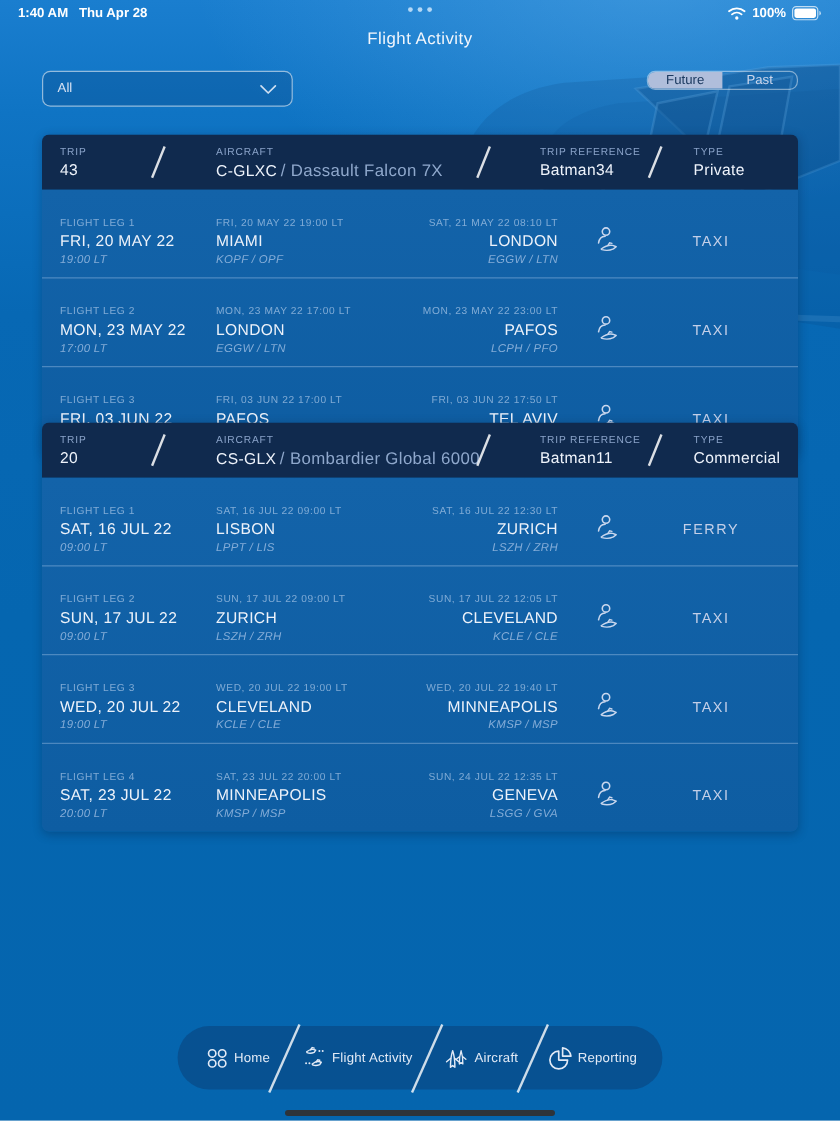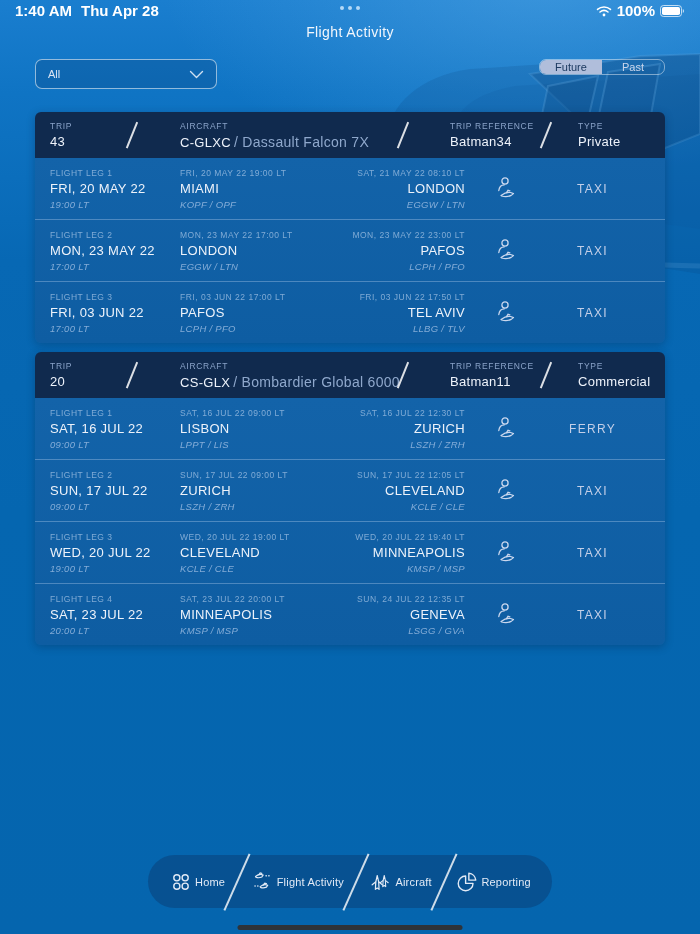--- a/index.html
+++ b/index.html
@@ -5,30 +5,30 @@
   html,body{margin:0;padding:0;width:700px;height:934px;overflow:hidden;
     font-family:"Liberation Sans","DejaVu Sans",sans-serif;}
   .screen{position:relative;width:700px;height:934px;color:#eef3fb;
     background:
       radial-gradient(ellipse 620px 320px at 78% -2%, rgba(110,185,240,.38), rgba(110,185,240,0) 62%),
       linear-gradient(180deg,#1a7ecf 0%,#0f74c4 10%,#0768b4 28%,#0566b0 55%,#0565ae 100%);}
   
   .bg-plane{position:absolute;top:14px;right:0;width:470px;height:300px;opacity:.55;pointer-events:none;}
   
   .status-bar{position:absolute;top:0;left:0;right:0;height:21px;display:flex;align-items:center;
-    justify-content:space-between;padding:0 15px;font-size:15px;font-weight:700;color:#ffffff;}
+    justify-content:space-between;padding:0 15px;font-size:11px;font-weight:700;color:#ffffff;}
   .sb-left{display:flex;gap:9px;}
   .sb-dots{position:absolute;left:50%;top:6px;transform:translateX(-50%);display:flex;gap:4px;}
   .sb-dots i{width:4px;height:4px;border-radius:50%;background:rgba(205,230,252,.85);}
   .sb-right{display:flex;align-items:center;gap:5px;}
   
   .page-title{position:absolute;top:24px;left:0;width:100%;text-align:center;font-size:14px;
     font-weight:500;letter-spacing:.4px;color:#f2f6fc;}
   
-  .dropdown{position:absolute;top:59px;left:35px;width:182px;height:30px;box-sizing:border-box;
+  .dropdown{position:absolute;top:59px;left:35px;width:209px;height:30px;box-sizing:border-box;
     border:1px solid rgba(255,255,255,.55);border-radius:7px;background:rgba(10,70,130,.30);
     display:flex;align-items:center;justify-content:space-between;padding:0 12px;
     font-size:11px;color:#d9e3f3;cursor:pointer;}
   .segmented{position:absolute;top:59px;right:35px;height:16px;display:flex;box-sizing:border-box;
     border:1px solid rgba(255,255,255,.45);border-radius:7px;overflow:hidden;}
   .seg{min-width:44px;padding:0 9px;display:flex;align-items:center;justify-content:center;
     font-size:11px;color:#ccd7ec;cursor:pointer;}
   .seg.selected{background:#b0bedb;color:#1c3a60;font-weight:500;}
   
   .card{position:absolute;left:35px;width:630px;border-radius:6px;overflow:hidden;
@@ -37,21 +37,21 @@
   .card-header{position:relative;height:46px;background:#102a4e;display:grid;
     grid-template-columns:130px 270px 128px 1fr;align-items:center;padding:0 25px 0 15px;}
   .hcell .lab{font-size:8.5px;letter-spacing:.7px;color:#8aa3c9;}
   .hcell .val{font-size:13px;margin-top:3px;color:#eef3fb;font-weight:500;letter-spacing:.3px;}
   .hcell .model{font-size:14px;color:#8fa8cc;font-weight:400;margin-left:3px;}
   .hslash{position:absolute;top:9px;bottom:9px;width:1.5px;background:rgba(255,255,255,.85);
     transform:rotate(22deg);}
   .hs1{left:96px;} .hs2{left:367px;} .hs3{left:510px;}
   .card-body{background:linear-gradient(180deg,#1363a9 0%,#0e5da2 100%);}
   .leg-row{height:61px;display:grid;grid-template-columns:130px 150px 135px 80px 95px;
-    align-items:center;padding:0 25px 0 15px;cursor:pointer;}
+    align-items:center;padding:12px 25px 0 15px;cursor:pointer;}
   .leg-row + .leg-row{border-top:1px solid rgba(205,225,248,.32);}
   .cell{display:flex;flex-direction:column;gap:3px;}
   .cell.right{text-align:right;justify-content:center;}
   .micro{font-size:8.5px;letter-spacing:.5px;color:rgba(196,216,242,.62);}
   .main{font-size:13px;font-weight:500;letter-spacing:.3px;color:#edf2fa;}
   .sub{font-size:9.5px;font-style:italic;font-weight:500;color:rgba(170,198,232,.75);letter-spacing:.3px;}
   .cell-icon{display:flex;align-items:center;justify-content:center;}
   .cell-type{text-align:center;font-size:12px;letter-spacing:1.3px;color:#c3cfe8;}
   
   .bottom-nav{position:absolute;left:50%;transform:translateX(-50%);bottom:26px;width:404px;height:53px;

